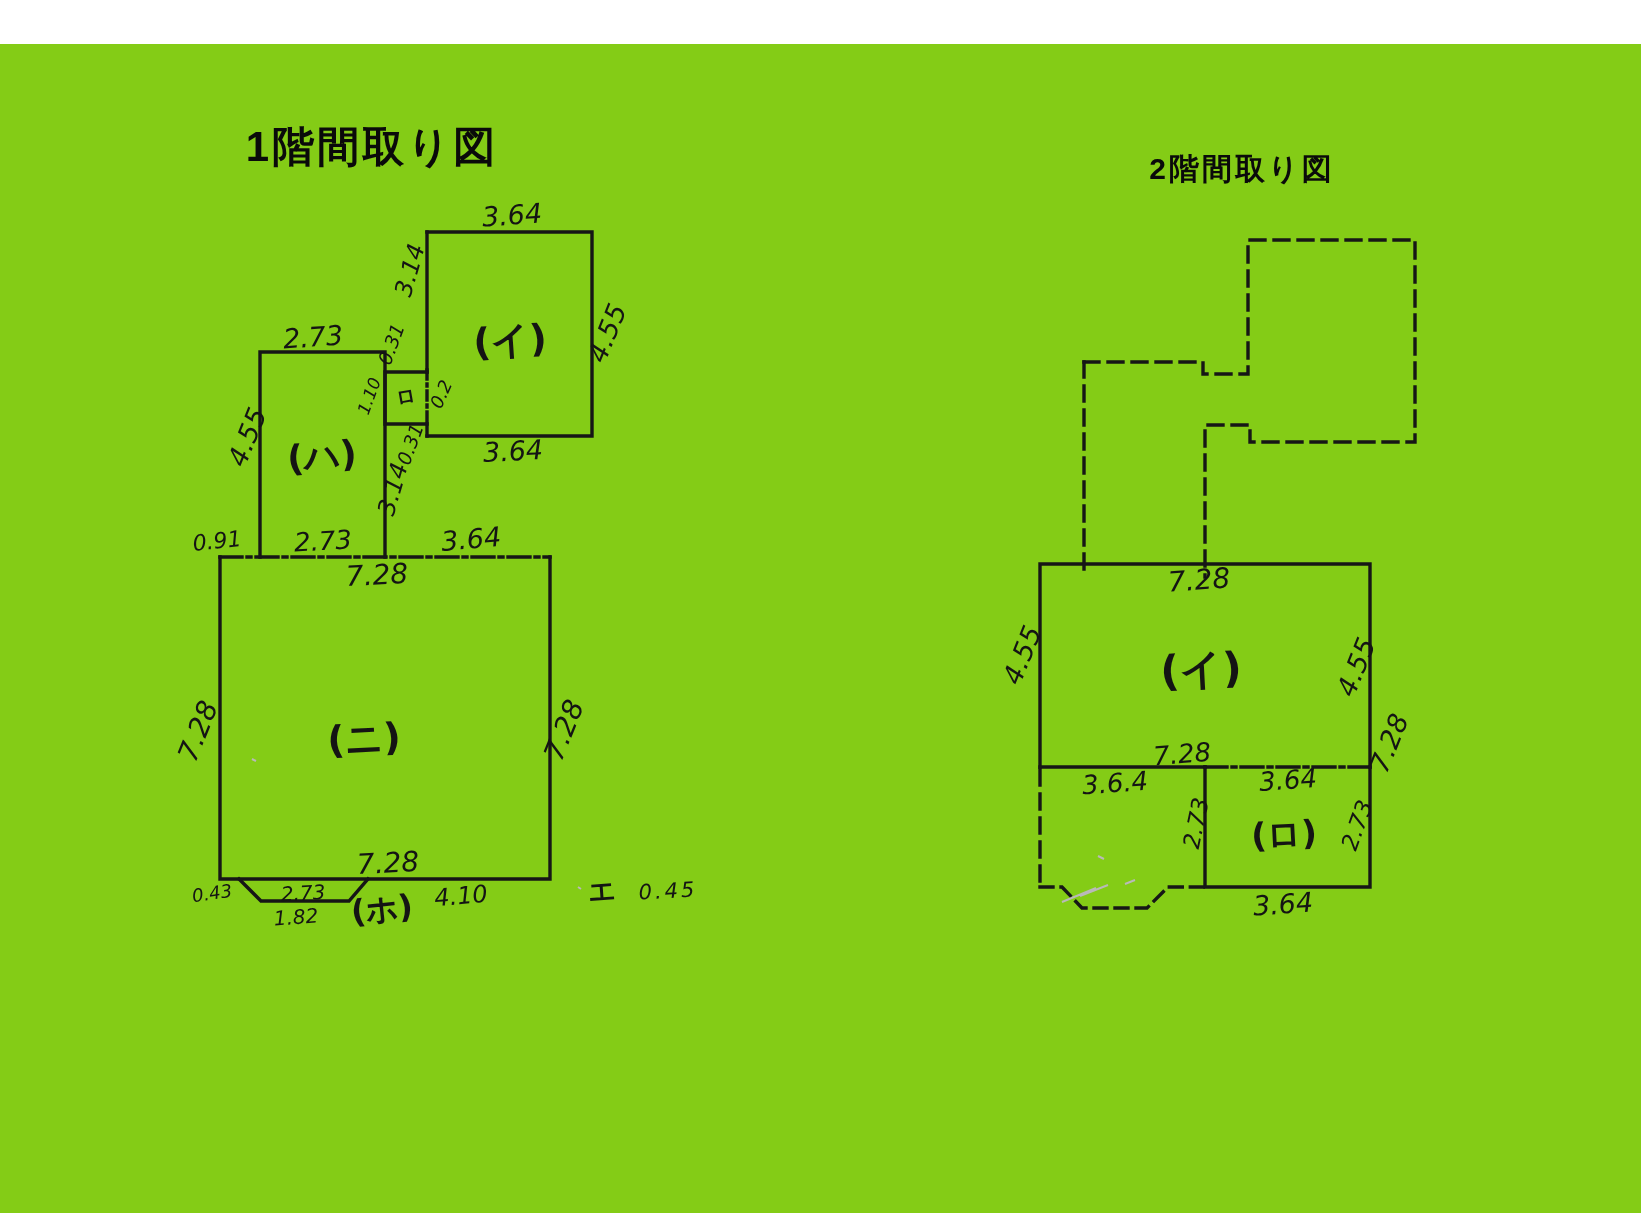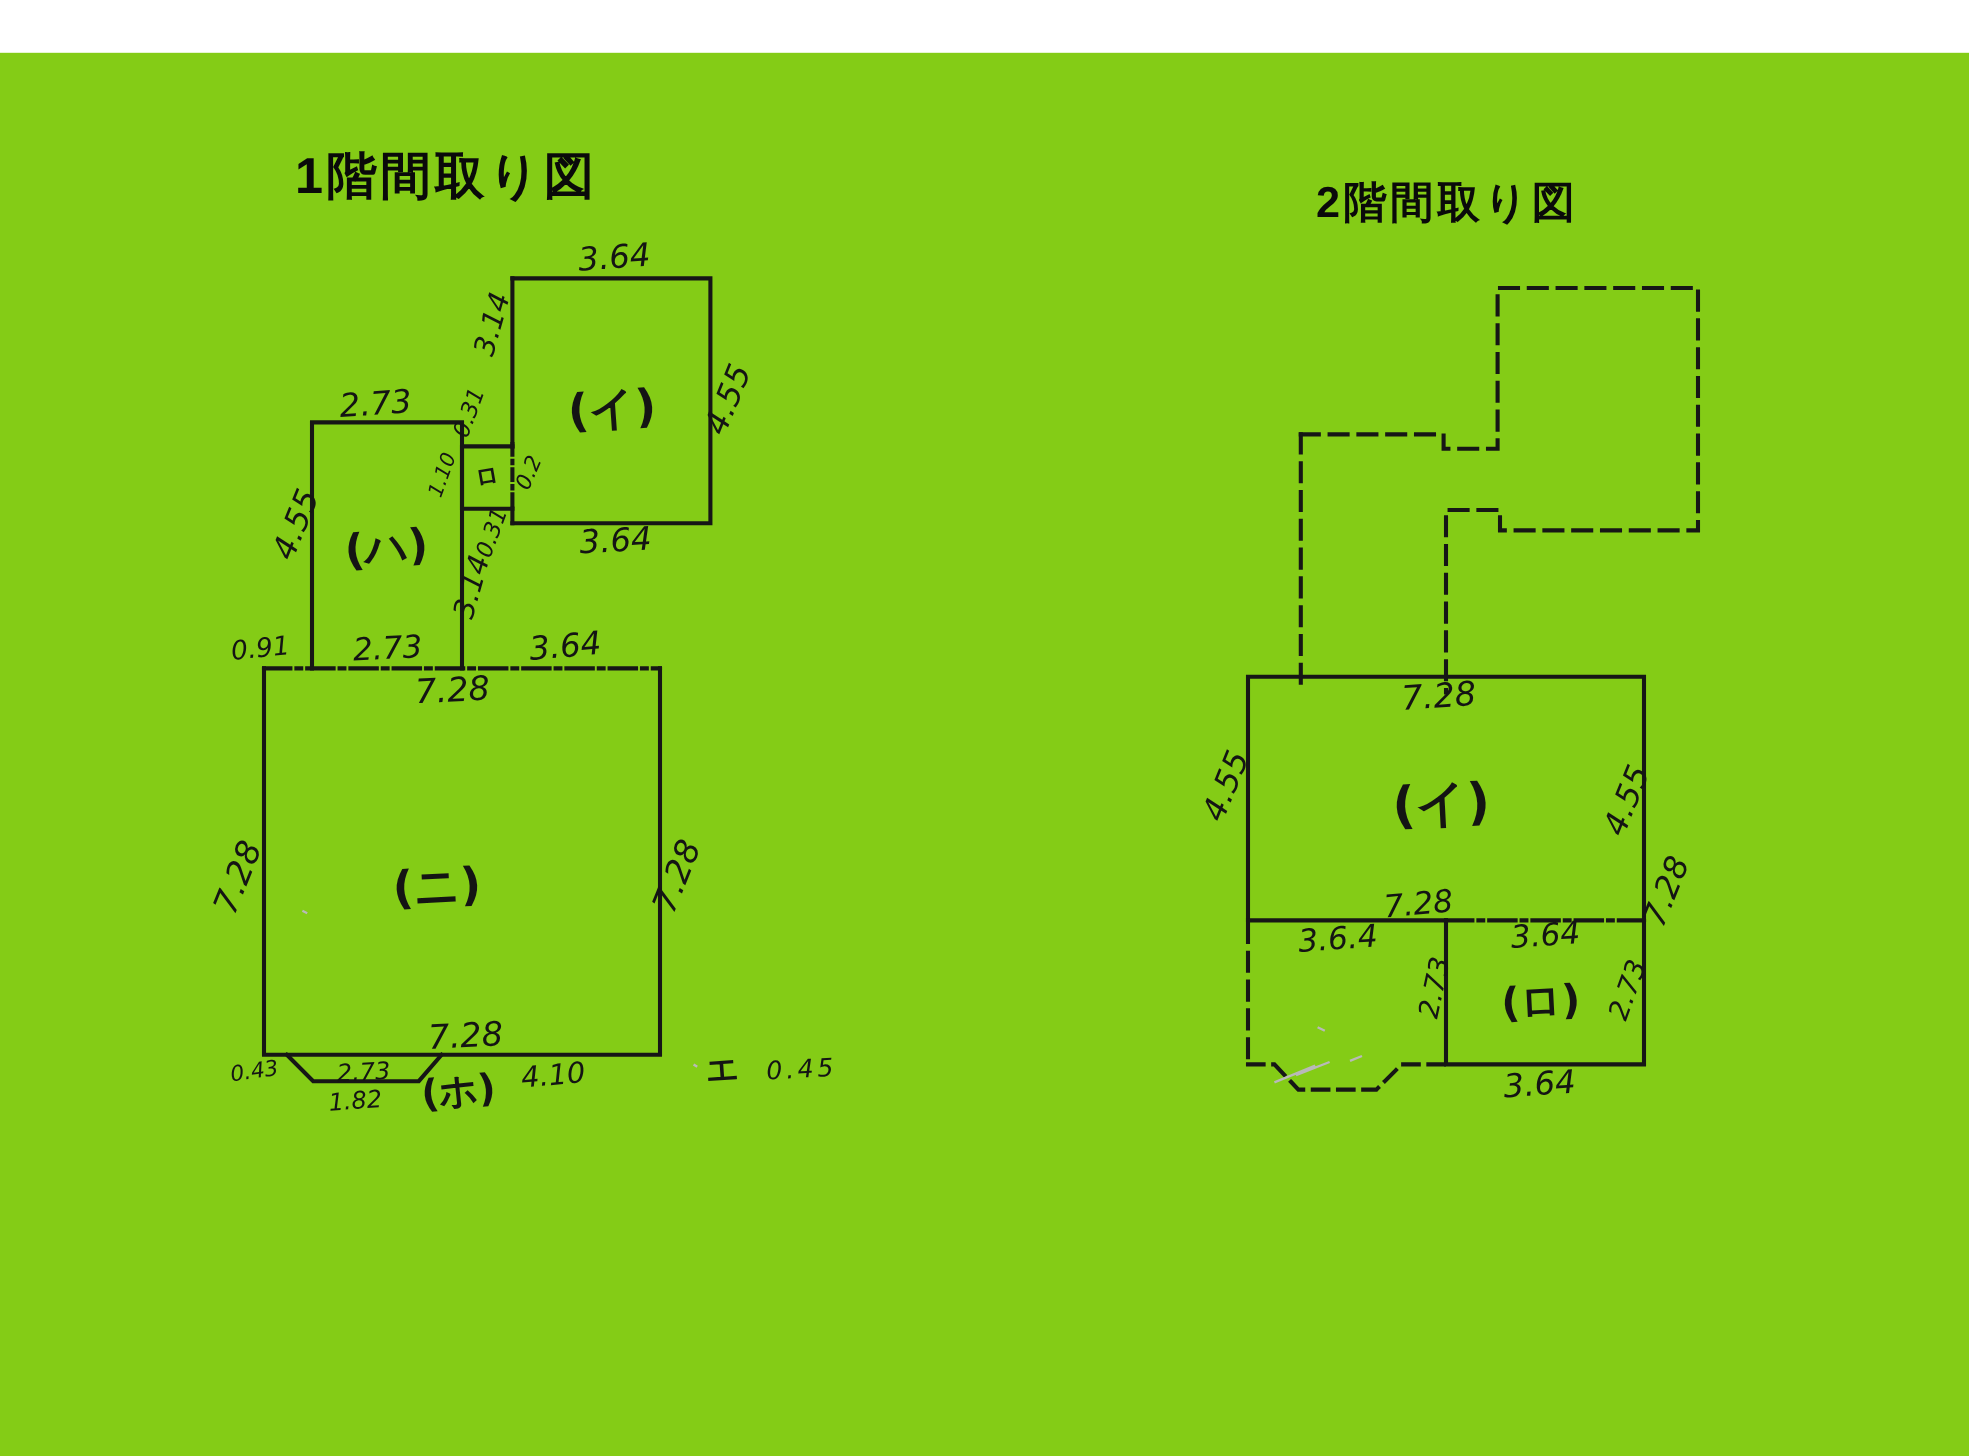--- a/index.html
+++ b/index.html
@@ -71,21 +71,21 @@
       <path d="M1040,843 H1062 L1082,864 H1147 L1168,843 H1205" stroke-dasharray="13,8"></path>
     </g>
 
     <g stroke="#b9b9b9" stroke-width="2" fill="none">
       <path d="M1062,858 l34,-14 M1080,852 l28,-11 M1098,812 l6,3 M1125,840 l10,-4"></path>
       <path d="M252,715 l4,2 M578,843 l3,2"></path>
     </g>
   </svg>
 
   <div class="title" style="left:372px;top:103px;font-size:42px;">1階間取り図</div>
-  <div class="title" style="left:1206px;top:125px;font-size:36px;">2階間取り図</div>
+  <div class="title" style="left:1242px;top:125px;font-size:30px;">2階間取り図</div>
 
   <div class="room" style="left:510px;top:297px;font-size:38px;transform:translate(-50%,-50%) rotate(-4deg);">(イ)</div>
   <div class="room" style="left:406px;top:353px;font-size:19px;transform:translate(-50%,-50%) rotate(-10deg);">ロ</div>
   <div class="room" style="left:322px;top:413px;font-size:36px;transform:translate(-50%,-50%) rotate(-5deg);">(ハ)</div>
   <div class="room" style="left:364px;top:695px;font-size:38px;transform:translate(-50%,-50%) rotate(-3deg);">(ニ)</div>
   <div class="room" style="left:382px;top:866px;font-size:32px;transform:translate(-50%,-50%) rotate(-6deg);">(ホ)</div>
 
   <div class="dim" style="left:512px;top:171px;font-size:27px;transform:translate(-50%,-50%) rotate(-4deg);">3.64</div>
   <div class="dim" style="left:607px;top:289px;font-size:27px;transform:translate(-50%,-50%) rotate(-68deg);">4.55</div>
   <div class="dim" style="left:513px;top:407px;font-size:27px;transform:translate(-50%,-50%) rotate(-3deg);">3.64</div>

